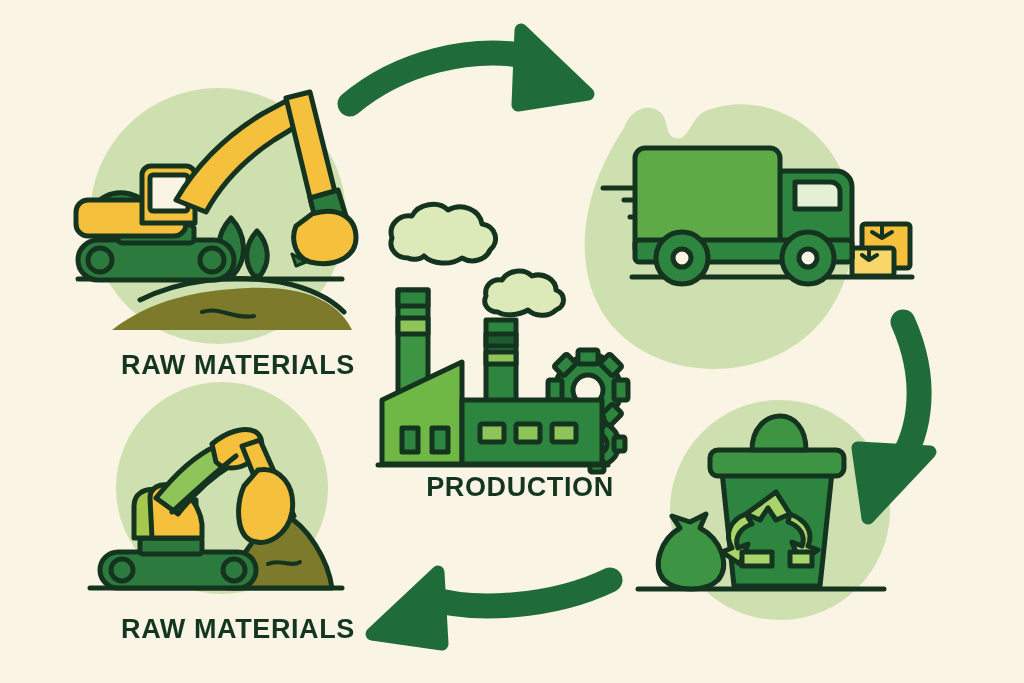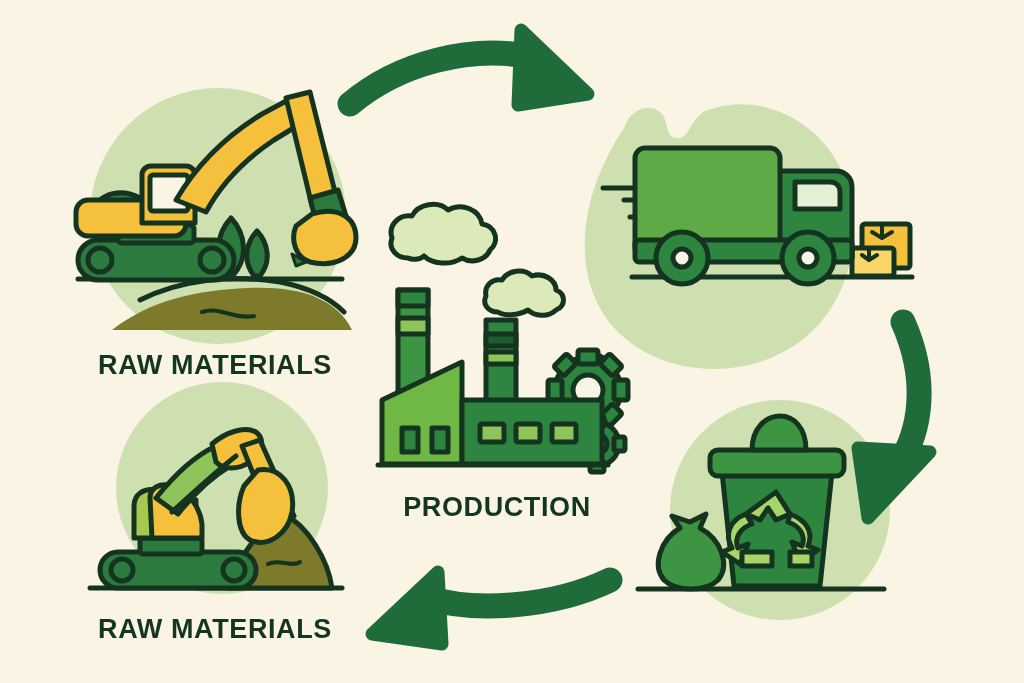--- a/index.html
+++ b/index.html
@@ -27,24 +27,25 @@
   .stage-label {
     position: absolute;
     font-family: "Liberation Sans", sans-serif;
     font-weight: bold;
     font-size: 27px;
     letter-spacing: 0.6px;
     color: #143620;
     white-space: nowrap;
     text-align: center;
     user-select: none;
+    padding-left: 23px;
   }
   .lbl-raw-top   { left: 0;   top: 350px; width: 430px; }
   .lbl-dist      { left: 594px; top: 350px; width: 430px; }
-  .lbl-prod      { left: 297px; top: 492px; width: 400px; }
+  .lbl-prod      { left: 297px; top: 472px; width: 400px; }
   .lbl-disposal  { left: 594px; top: 614px; width: 430px; }
   .lbl-raw-bot   { left: 0;   top: 614px; width: 430px; }
 </style>
 </head>
 <body>
 
 <div id="stage">
 
   <svg class="layer" viewBox="0 0 1024 683">
     <circle cx="218" cy="216" r="128" fill="#cfe0b0"></circle>

